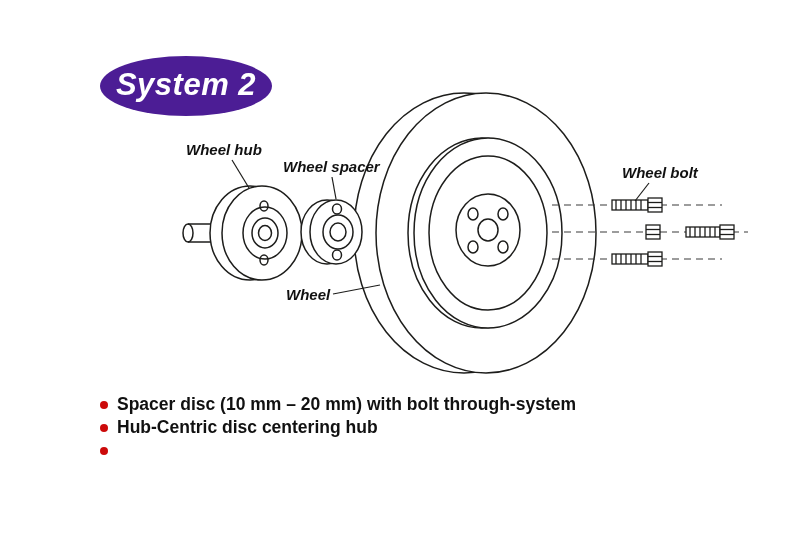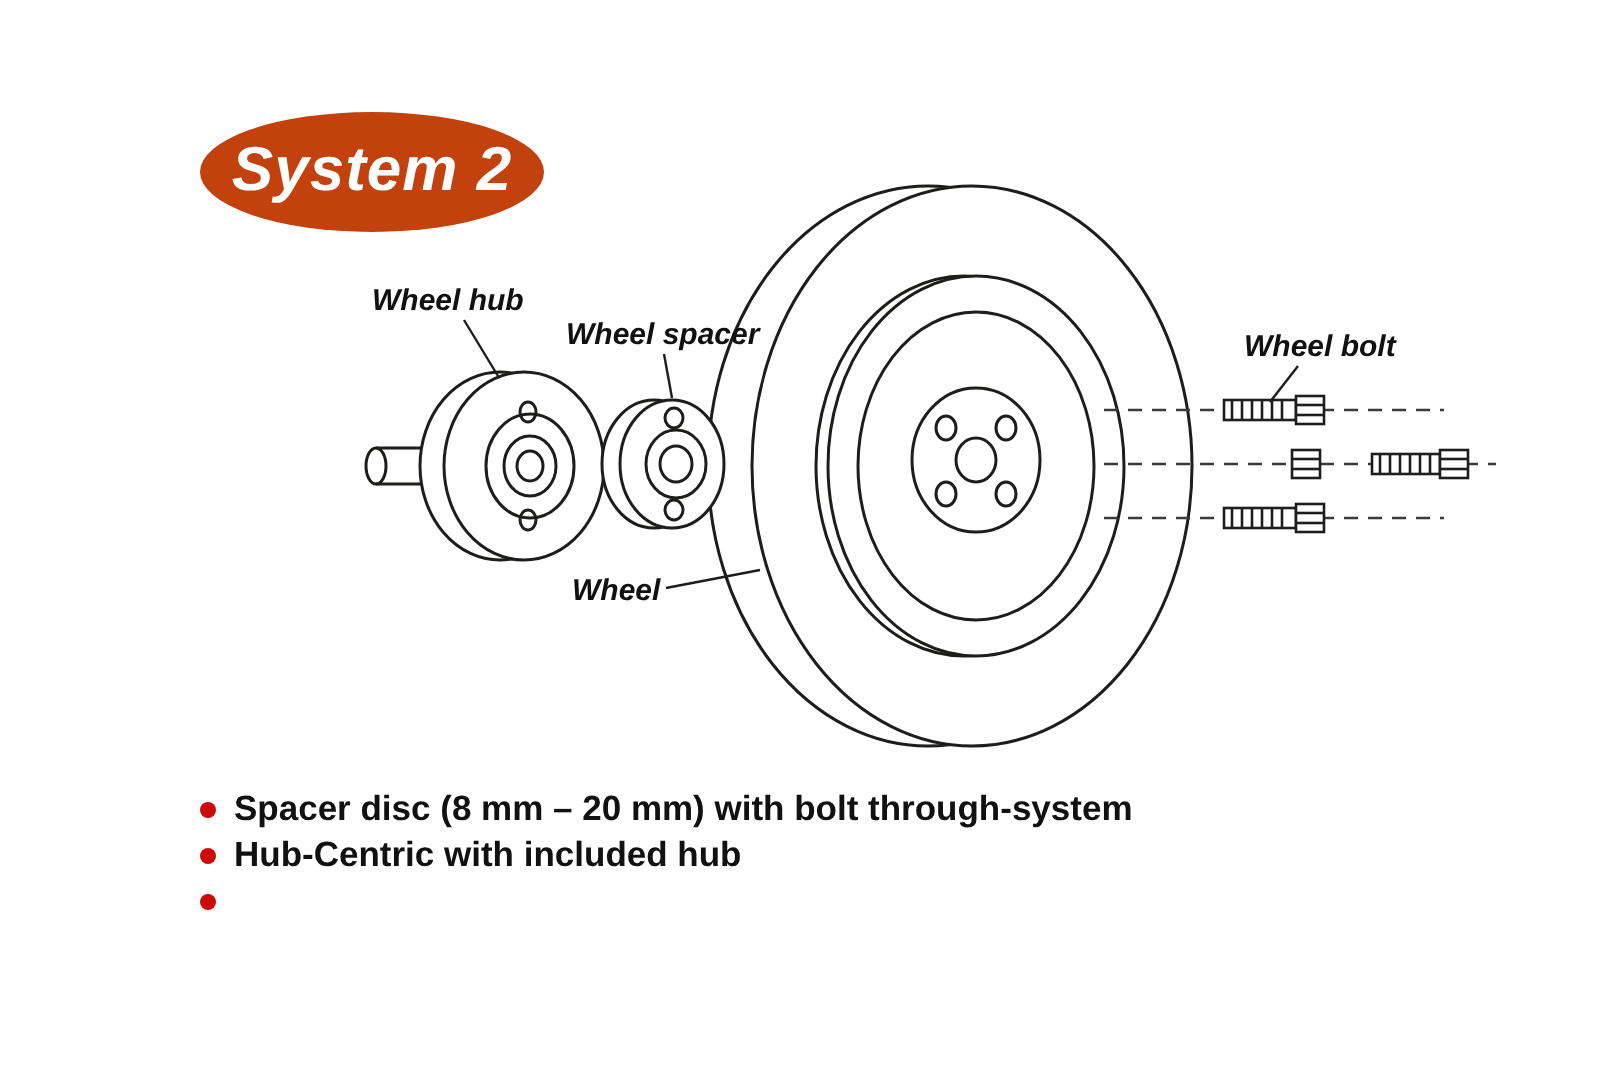--- a/index.html
+++ b/index.html
@@ -2,21 +2,21 @@
 <html><head>
 <meta charset="utf-8">
 <style>
   html,body{margin:0;padding:0;background:#fff;}
   #stage{
     position:relative;width:800px;height:533px;background:#ffffff;
     font-family:"Liberation Sans",sans-serif;overflow:hidden;
   }
   .badge{
     position:absolute;left:100px;top:56px;width:172px;height:60px;
-    background:#c2410c;border-radius:50%;
+    background:#4c1d95;border-radius:50%;
     display:flex;align-items:center;justify-content:center;
   }
   .badge span{
     color:#ffffff;font-size:31px;font-weight:bold;font-style:italic;
     letter-spacing:0.5px;transform:translateY(-1px);
   }
   svg text{
     font-family:"Liberation Sans",sans-serif;
     font-weight:bold;font-style:italic;font-size:15px;fill:#111111;
   }
@@ -148,24 +148,24 @@
 
     <text x="186" y="155">Wheel hub</text>
     <text x="283" y="172">Wheel spacer</text>
     <text x="286" y="300">Wheel</text>
     <text x="622" y="178">Wheel bolt</text>
   </svg>
 
   <div class="bullets">
     <div class="bullet-row">
       <span class="bullet-dot"></span>
-      <span class="bullet-text">Spacer disc (8 mm – 20 mm) with bolt through-system</span>
+      <span class="bullet-text">Spacer disc (10 mm – 20 mm) with bolt through-system</span>
     </div>
     <div class="bullet-row">
       <span class="bullet-dot"></span>
-      <span class="bullet-text">Hub-Centric with included hub</span>
+      <span class="bullet-text">Hub-Centric disc centering hub</span>
     </div>
     <div class="bullet-row">
       <span class="bullet-dot"></span>
     </div>
   </div>
 
 </div>
 
 </body></html>

